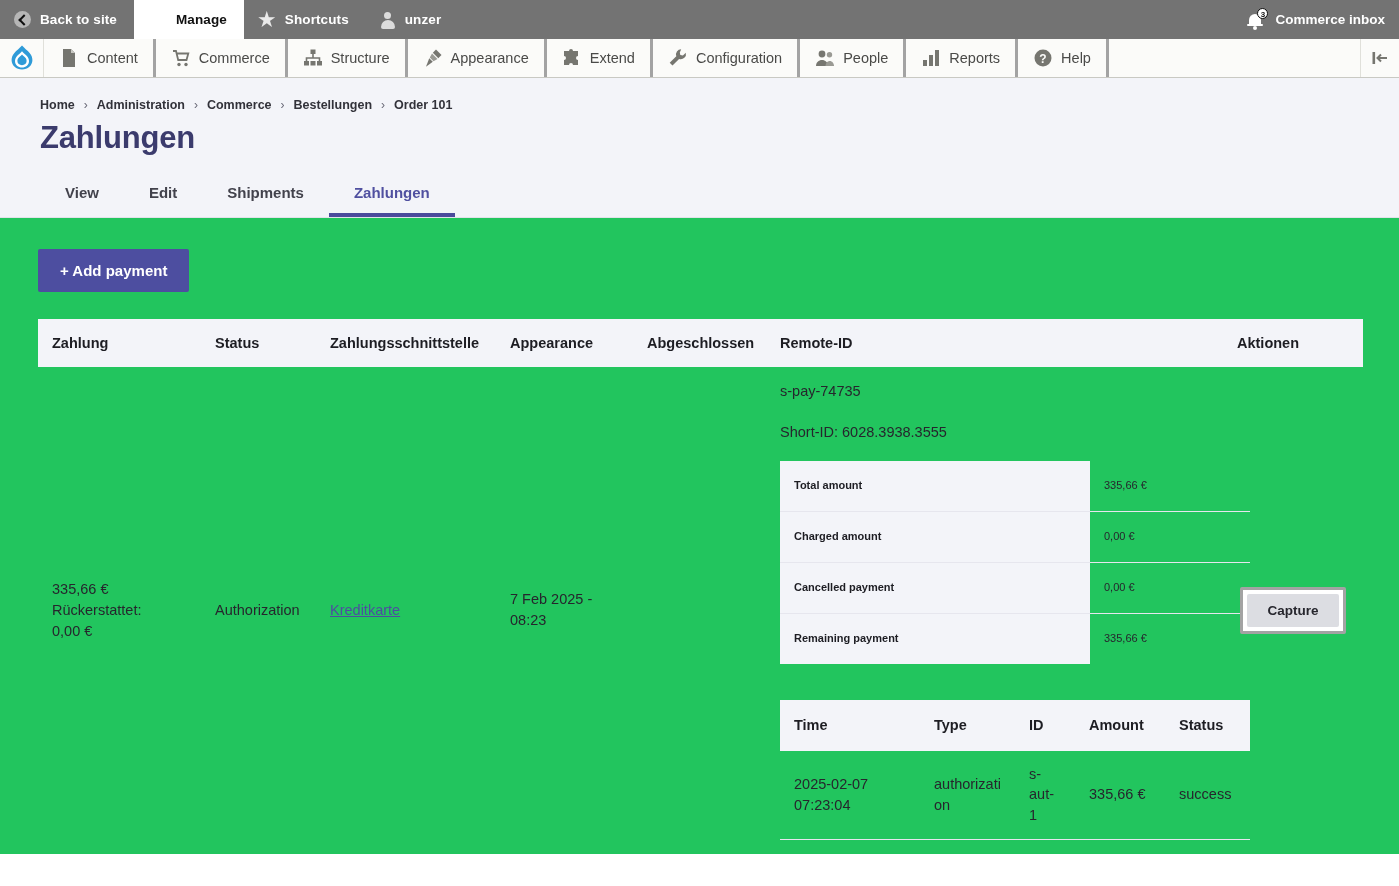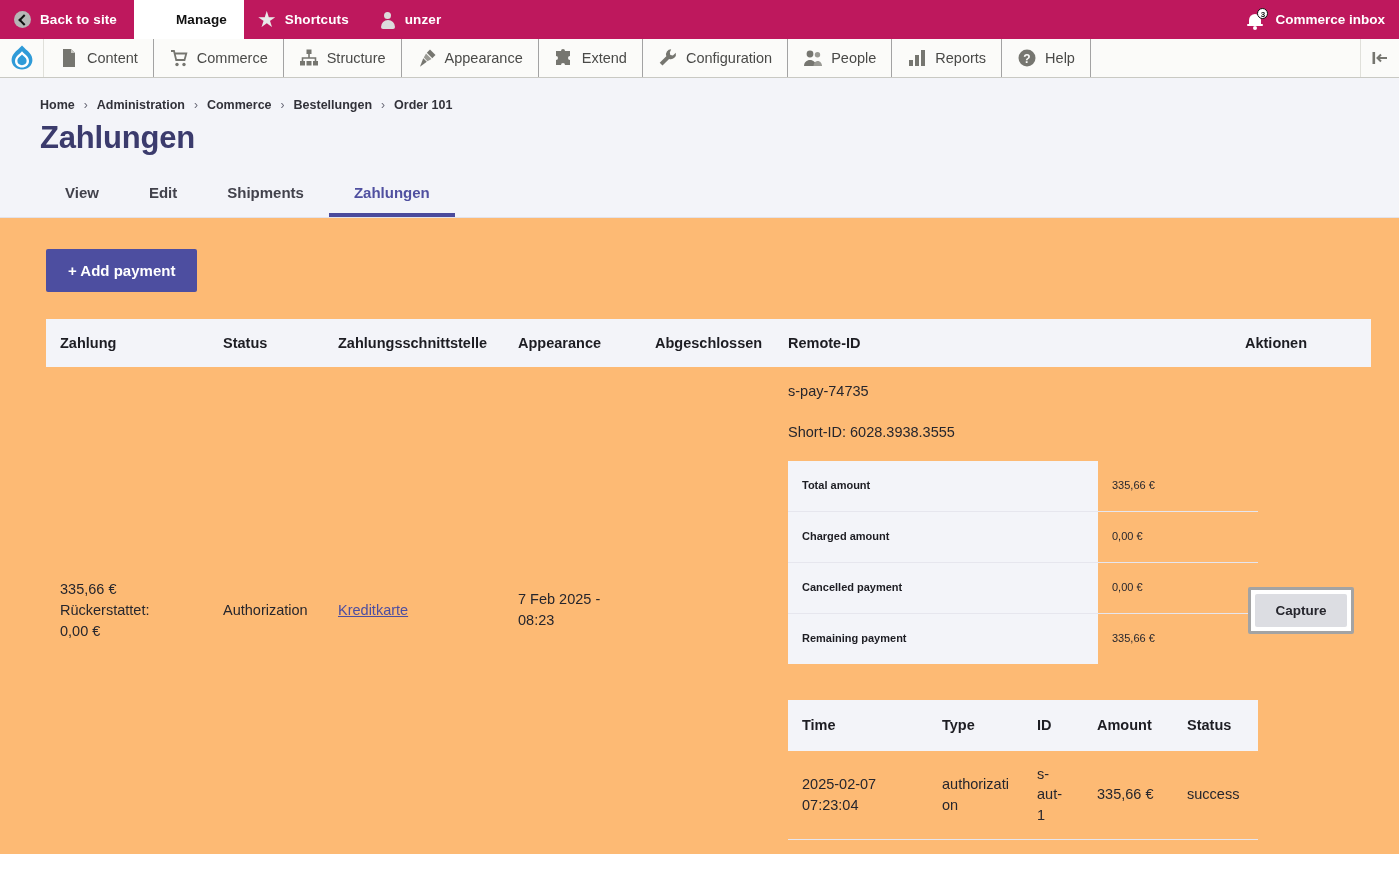--- a/index.html
+++ b/index.html
@@ -9,21 +9,21 @@
     width: 1399px; height: 886px;
     background: #fff;
     font-family: "Liberation Sans", sans-serif;
     -webkit-font-smoothing: antialiased;
   }
   body { overflow: hidden; position: relative; }
 
   
   .adminbar {
     height: 39px;
-    background: #be185d;
+    background: #737373;
     display: flex;
     align-items: stretch;
     position: relative;
     z-index: 20;
   }
   .adminbar-item {
     display: flex;
     align-items: center;
     gap: 9px;
     padding: 0 17px 0 14px;
@@ -114,21 +114,21 @@
   }
   .t2-logo {
     width: 44px;
     display: flex; align-items: center; justify-content: center;
     border-right: 1px solid #e0e0da;
     cursor: pointer;
   }
   .t2-item {
     display: flex; align-items: center; gap: 8px;
     padding: 0 15px;
-    border-right: 1px solid #a3a3a3;
+    border-right: 3px solid #a3a3a3;
     color: #4a4a48;
     font-size: 14.5px;
     white-space: nowrap;
     cursor: pointer;
   }
   .t2-flex { flex: 1; border-right: 1px solid #e0e0da; }
   .t2-collapse {
     width: 38px;
     display: flex; align-items: center; justify-content: center;
     cursor: pointer;
@@ -169,24 +169,24 @@
     color: #42424c;
     cursor: pointer;
     border-bottom: 4px solid transparent;
     white-space: nowrap;
   }
   .tab.active {
     color: #5050a0;
     border-bottom-color: #4b4b9c;
   }
   .content-area {
-    background: #fdba74;
+    background: #22c55e;
     border-top: 1px solid #e2e2ea;
     min-height: 100px;
-    padding: 0 0 0 8px;
+    padding: 0 0 0 0;
   }
 
   .btn-add {
     display: inline-block;
     margin: 31px 0 0 38px;
     background: #4d4ea0;
     color: #fff;
     font-size: 15px;
     font-weight: bold;
     padding: 13px 22px;

